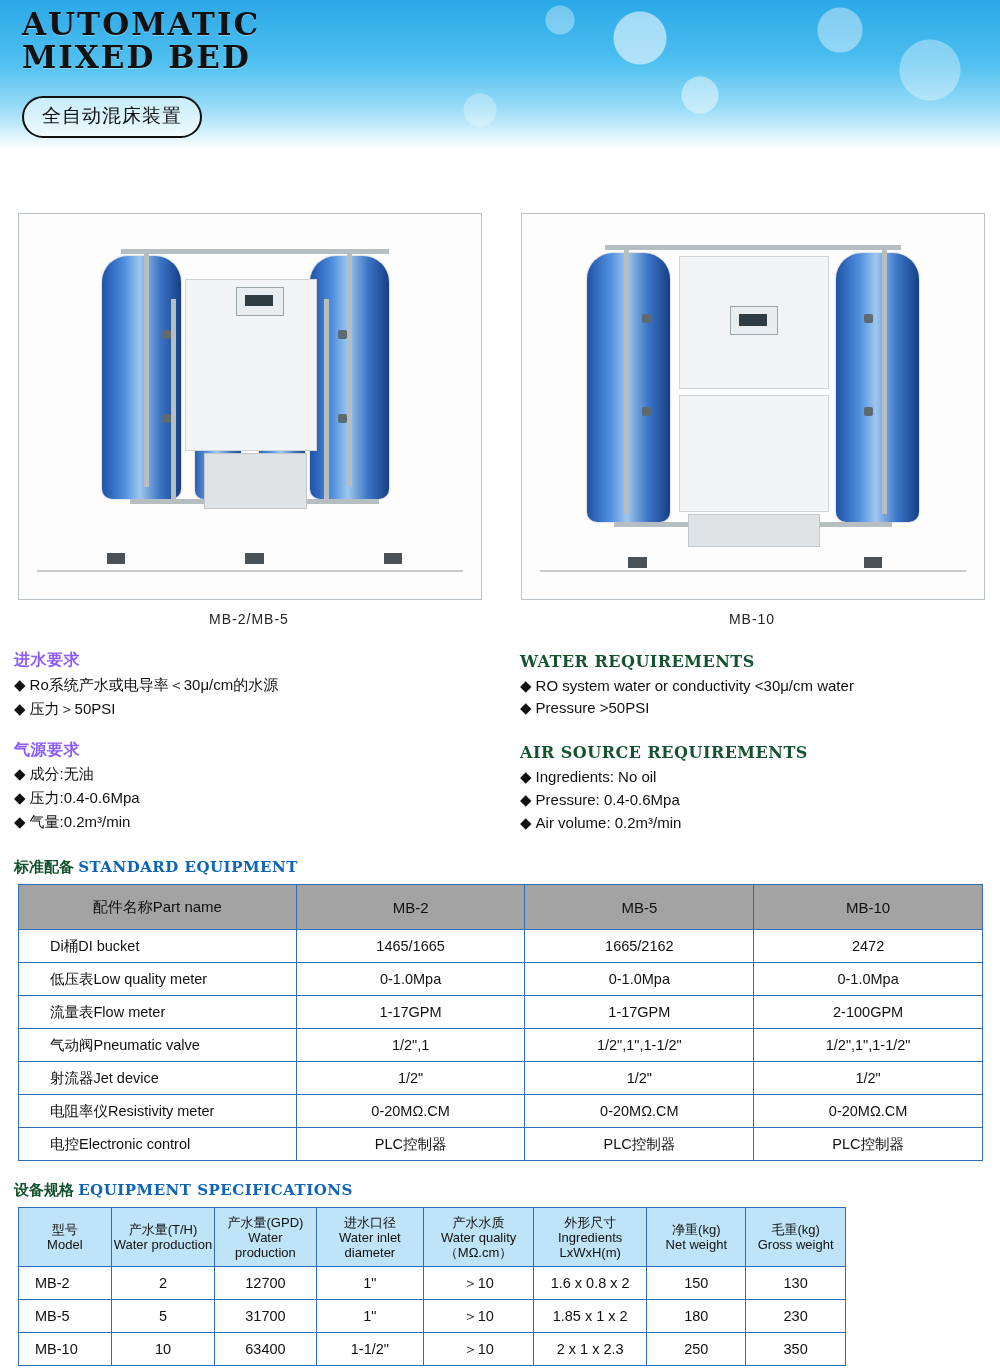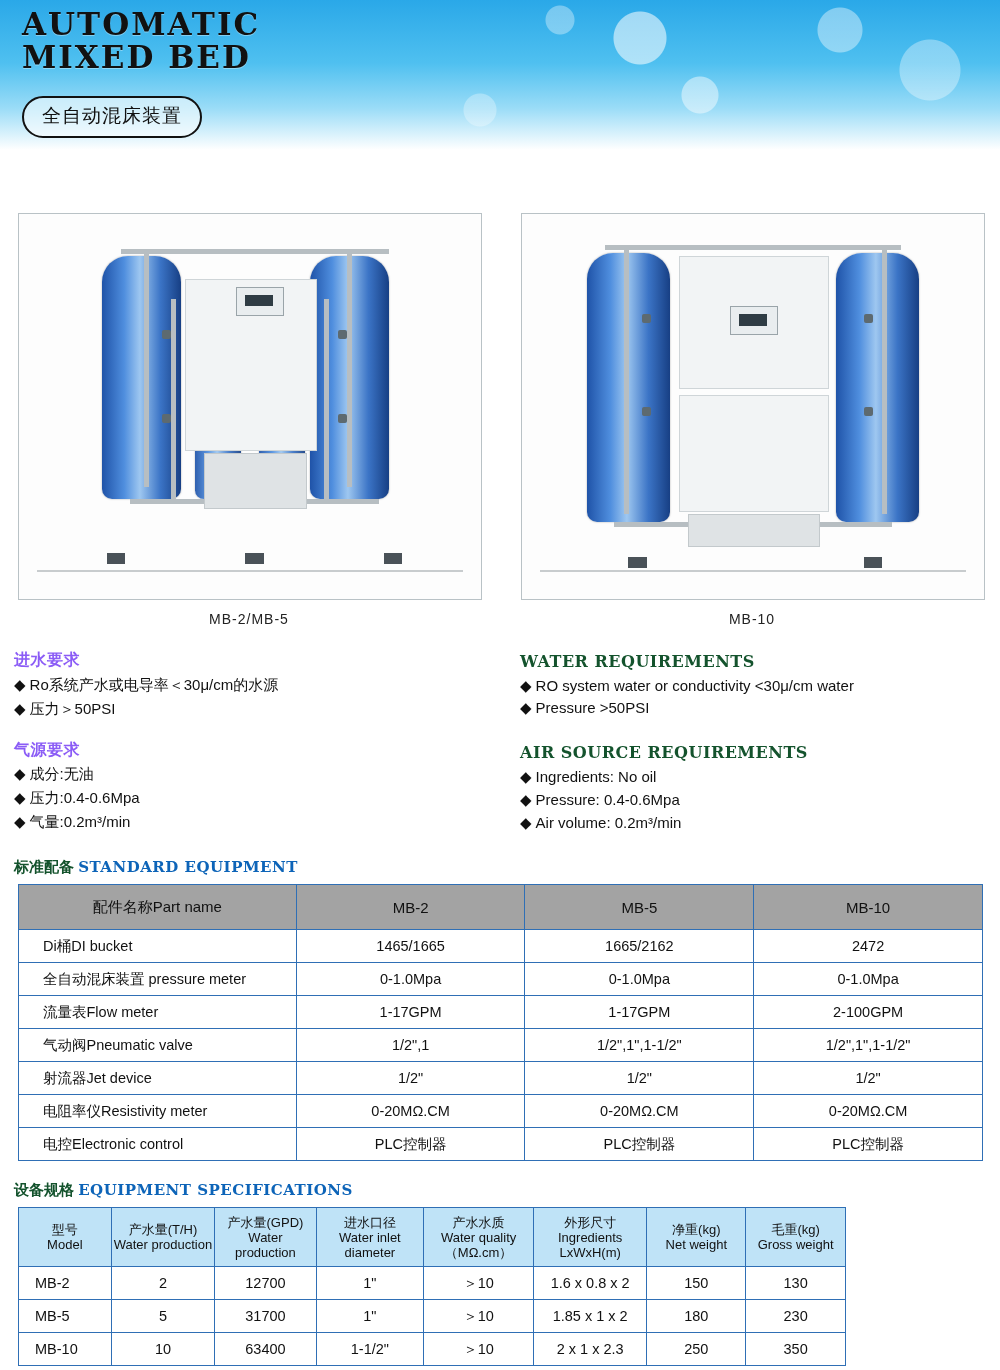--- a/index.html
+++ b/index.html
@@ -110,21 +110,21 @@
     color:#111;
     background:#ffffff;
   }
   #std-table thead th{
     background:#a3a3a3;
     font-weight:normal;
     height:42px;
     font-size:15px;
   }
   #std-table tbody td.name{
-    text-align:left;padding-left:24px;
+    text-align:left;padding-left:31px;
   }
   #std-table col.c0{width:278px;}
   #std-table col.c1,#std-table col.c2,#std-table col.c3{width:229px;}
 
   #spec-table{left:18px;top:1207px;width:828px;}
   #spec-table th,#spec-table td{
     border:1px solid #2f6fb5;
     text-align:center;
     font-size:14.5px;
     color:#111;
@@ -265,21 +265,21 @@
     </tr>
   </thead>
   <tbody>
     <tr>
       <td class="name">Di桶DI bucket</td>
       <td>1465/1665</td>
       <td>1665/2162</td>
       <td>2472</td>
     </tr>
     <tr>
-      <td class="name">全自动混床装置 pressure meter</td>
+      <td class="name">低压表Low quality meter</td>
       <td>0-1.0Mpa</td>
       <td>0-1.0Mpa</td>
       <td>0-1.0Mpa</td>
     </tr>
     <tr>
       <td class="name">流量表Flow meter</td>
       <td>1-17GPM</td>
       <td>1-17GPM</td>
       <td>2-100GPM</td>
     </tr>

